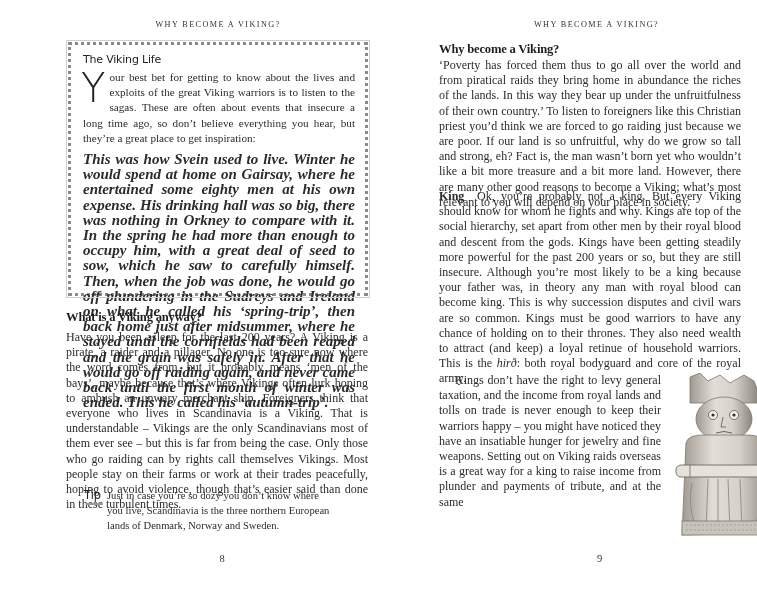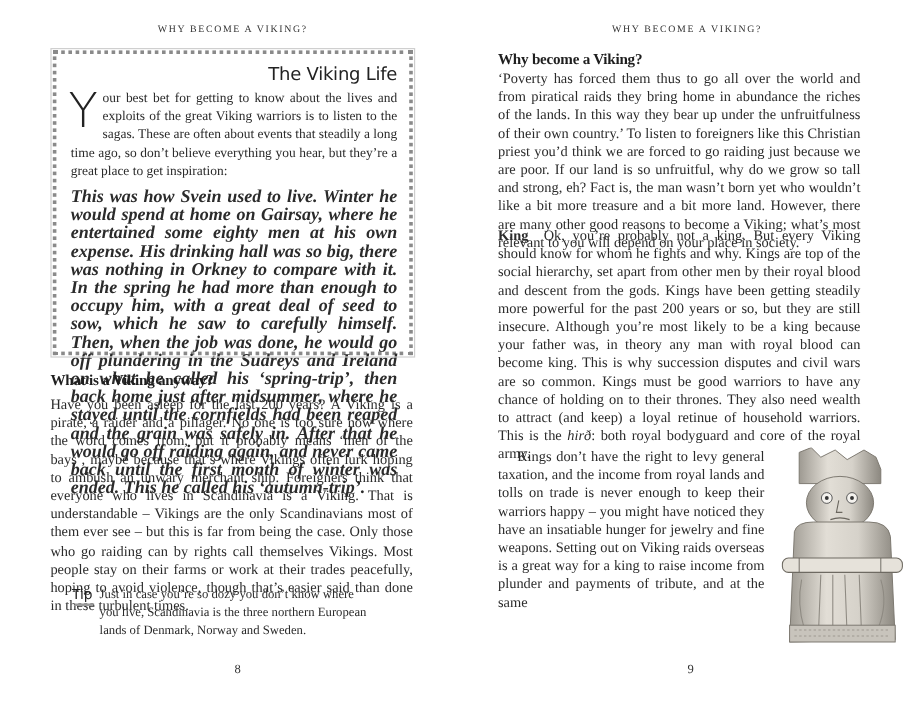--- a/index.html
+++ b/index.html
@@ -1,39 +1,39 @@
 <!DOCTYPE html>
 <html><head>
   <meta charset="utf-8">
   <style>
     * { box-sizing: border-box; margin: 0; padding: 0; }
     html, body { width: 757px; height: 600px; background: #ffffff; overflow: hidden; }
     body { font-family: "Liberation Serif", "DejaVu Serif", serif; color: #2a2a2a; position: relative; }
 
-    .page { position: absolute; top: 0; height: 600px; }
+    .page { position: absolute; top: 0; height: 600px; margin-left: 24px; }
     .page-left { left: 0; width: 378px; }
     .page-right { left: 378px; width: 379px; }
 
     .running-head {
       position: absolute; top: 20px; left: 0; right: 0;
       text-align: center; font-size: 8.2px; letter-spacing: 1.4px;
       text-transform: uppercase; color: #333;
     }
     .page-left .running-head { padding-left: 10px; }
     .page-right .running-head { padding-left: 10px; }
 
     
     .sidebar-box {
       position: absolute; left: 44px; top: 42px; width: 300px; height: 254px;
       border: 3px dotted #8a8a8a;
       outline: 1px solid #cfcfcf; outline-offset: 1px;
       padding: 6px 10px 6px 12px;
     }
     .sidebar-title {
-      font-family: "DejaVu Sans", sans-serif; font-size: 15px; text-align: right;
+      font-family: "DejaVu Sans", sans-serif; font-size: 11px; text-align: left;
       color: #222; margin-top: 2px; margin-bottom: 4px; letter-spacing: -0.2px;
     }
     .sidebar-intro {
       font-size: 11.2px; line-height: 15.2px; text-align: justify; color: #2b2b2b;
     }
     .dropcap {
       float: left; font-family: "DejaVu Sans", sans-serif; font-weight: 300;
       font-size: 40px; line-height: 30px; margin: 3px 4px 0 -2px; color: #222;
     }
     .sidebar-quote {
@@ -83,21 +83,21 @@
     .king-figure { position: absolute; left: 266px; top: 373px; width: 112px; height: 172px; }
   </style>
 </head>
 <body>
 
 <div class="page page-left">
   <div class="running-head">why become a viking?</div>
 
   <div class="sidebar-box">
     <div class="sidebar-title">The Viking Life</div>
-    <p class="sidebar-intro"><span class="dropcap">Y</span><span>our best bet for getting to know about the lives and exploits of the great Viking warriors is to listen to the sagas. These are often about events that steadily a long time ago, so don’t believe everything you hear, but they’re a great place to get inspiration:</span></p>
+    <p class="sidebar-intro"><span class="dropcap">Y</span><span>our best bet for getting to know about the lives and exploits of the great Viking warriors is to listen to the sagas. These are often about events that insecure a long time ago, so don’t believe everything you hear, but they’re a great place to get inspiration:</span></p>
     <p class="sidebar-quote">This was how Svein used to live. Winter he would spend at home on Gairsay, where he entertained some eighty men at his own expense. His drinking hall was so big, there was nothing in Orkney to compare with it. In the spring he had more than enough to occupy him, with a great deal of seed to sow, which he saw to carefully himself. Then, when the job was done, he would go off plundering in the Sudreys and Ireland on what he called his ‘spring-trip’, then back home just after midsummer, where he stayed until the cornfields had been reaped and the grain was safely in. After that he would go off raiding again, and never came back until the first month of winter was ended. This he called his ‘autumn-trip’.</p>
   </div>
 
   <div class="left-section">
     <div class="section-heading">What is a Viking anyway?</div>
     <p class="body-text">Have you been asleep for the last 200 years? A Viking is a pirate, a raider and a pillager. No one is too sure now where the word comes from, but it probably means ‘men of the bays’, maybe because that’s where Vikings often lurk hoping to ambush an unwary merchant ship. Foreigners think that everyone who lives in Scandinavia is a Viking. That is understandable – Vikings are the only Scandinavians most of them ever see – but this is far from being the case. Only those who go raiding can by rights call themselves Vikings. Most people stay on their farms or work at their trades peacefully, hoping to avoid violence, though that’s easier said than done in these turbulent times.</p>
   </div>
 
   <div class="tip">
     <span class="tip-label">Tip</span>

